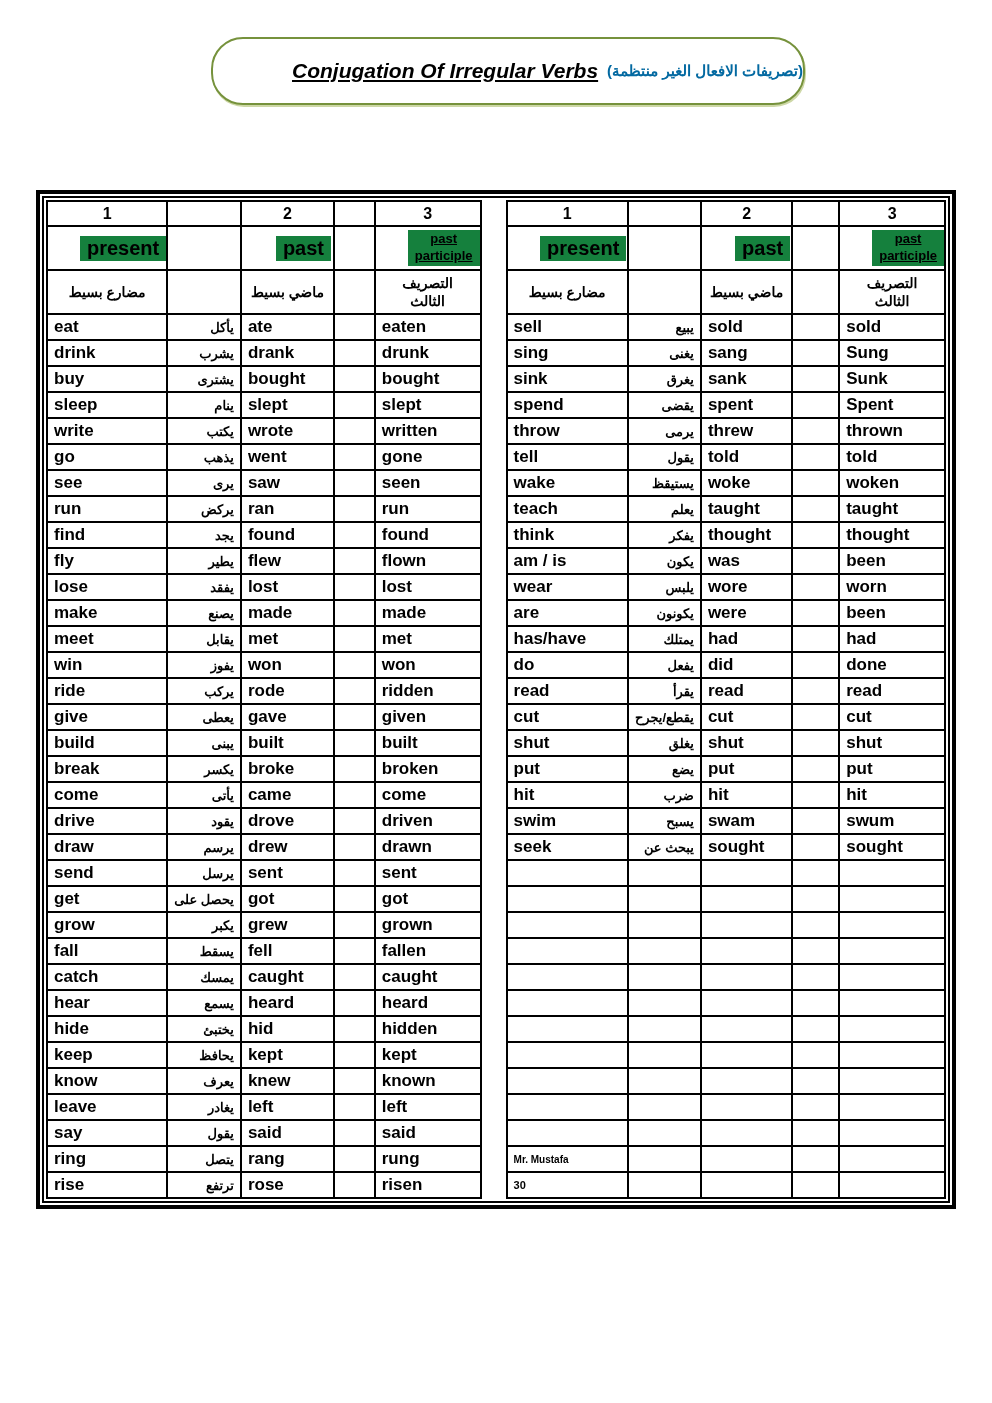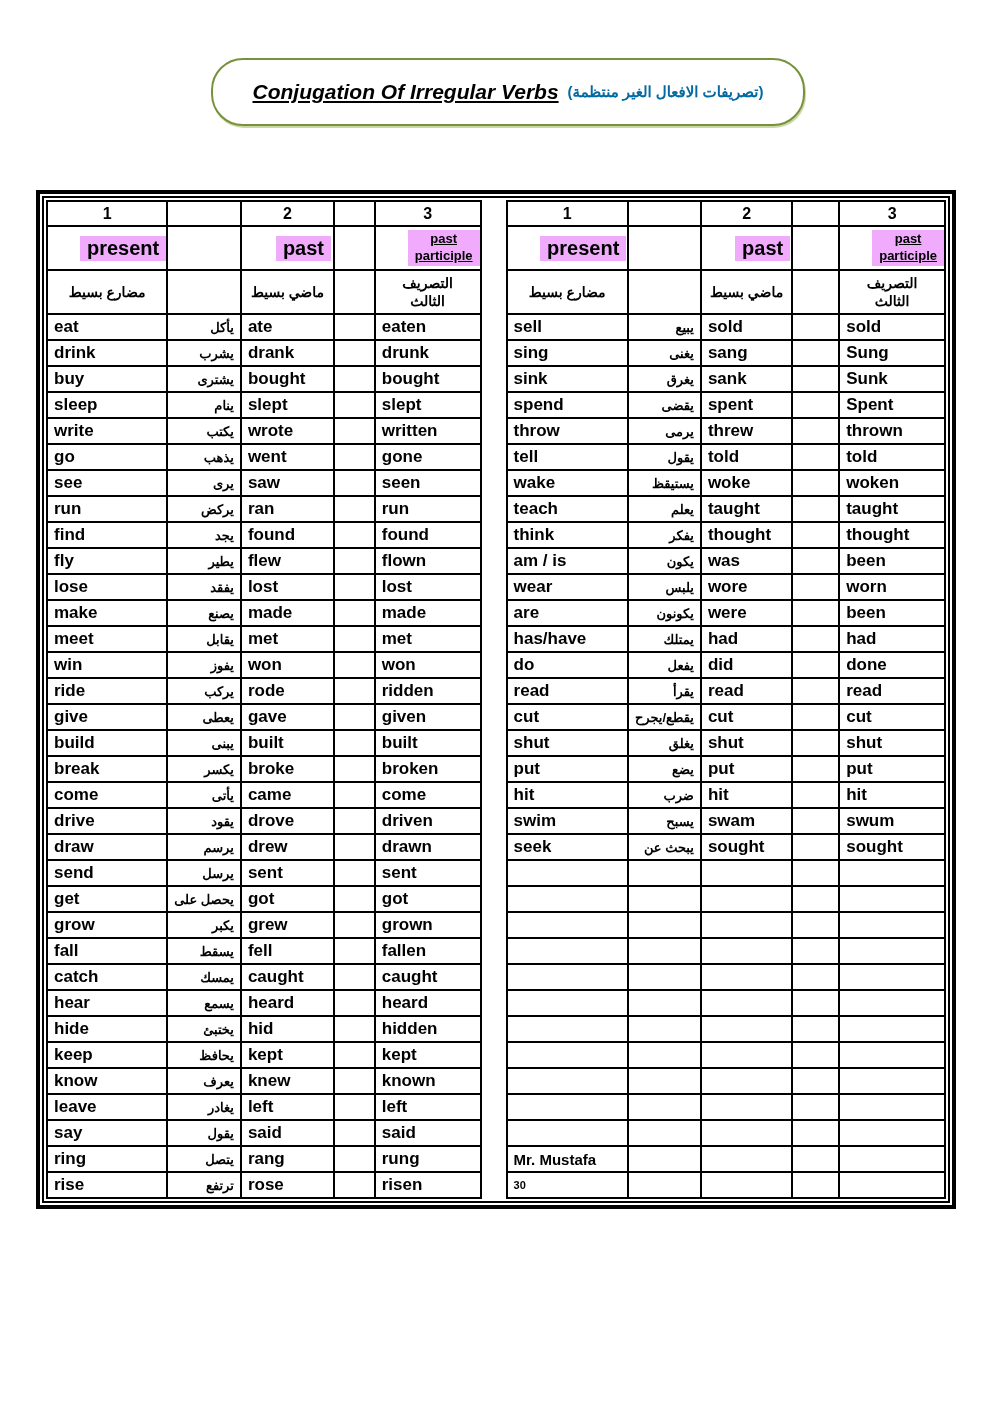--- a/index.html
+++ b/index.html
@@ -6,24 +6,24 @@
   * { box-sizing: border-box; }
   html, body { margin: 0; padding: 0; background: #ffffff; }
   body {
     width: 992px; height: 1403px; position: relative;
     font-family: "Liberation Sans", sans-serif;
     font-weight: 700; color: #000;
   }
 
   
   .title-box {
-    position: absolute; left: 211px; top: 58px; width: 594px; height: 68px;
+    position: absolute; left: 211px; top: 37px; width: 594px; height: 68px;
     border: 2px solid #76923c; border-radius: 32px;
     box-shadow: 1px 2px 0 #cdd7a6;
-    display: flex; align-items: center; justify-content: center; gap: 9px;
+    display: flex; align-items: center; justify-content: flex-end; gap: 9px;
     background: #fff;
   }
   .title-en { font-style: italic; font-size: 21px; text-decoration: underline; white-space: nowrap; }
   .title-ar { font-size: 15px; color: #0369a1; direction: rtl; white-space: nowrap; }
 
   
   .frame-outer {
     position: absolute; left: 36px; top: 190px; width: 920px;
     border: 4px solid #000; padding: 2px; background: #fff;
   }
@@ -34,30 +34,30 @@
 
   
   table.verbs { border-collapse: collapse; table-layout: fixed; background: #fff; }
   table.verbs td {
     border: 2px solid #000; padding: 0 6px; height: 26px;
     overflow: hidden; white-space: nowrap; vertical-align: middle;
   }
   tr.row-num td { height: 25px; text-align: center; font-size: 16px; padding: 0; }
   tr.row-head td { height: 44px; text-align: center; padding: 0; }
   tr.row-arhead td { height: 44px; text-align: center; font-size: 14px; padding: 0 4px; line-height: 1.3; direction: rtl; }
-  .hl { background: #f0abfc; padding: 1px 7px; display: inline-block; margin-left: 32px; }
+  .hl { background: #15803d; padding: 1px 7px; display: inline-block; margin-left: 32px; }
   .head-big { font-size: 20px; }
   .head-pp { font-size: 13px; line-height: 1.3; }
   .head-pp span { text-decoration: underline; }
 
   td.cell-en { font-size: 17px; text-align: left; }
   td.cell-pp { padding-left: 10px; }
   td.cell-ar { font-size: 13px; text-align: right; direction: rtl; padding: 0 7px; }
   td.cell-gap { padding: 0; }
-  td.cell-note { font-size: 15px; }
+  td.cell-note { font-size: 10px; }
   td.cell-page { font-size: 11px; }
 </style>
 </head>
 <body>
 
 <div class="title-box">
   <span class="title-en">Conjugation Of Irregular Verbs</span>
   <span class="title-ar">(تصريفات الافعال الغير منتظمة)</span>
 </div>
 

